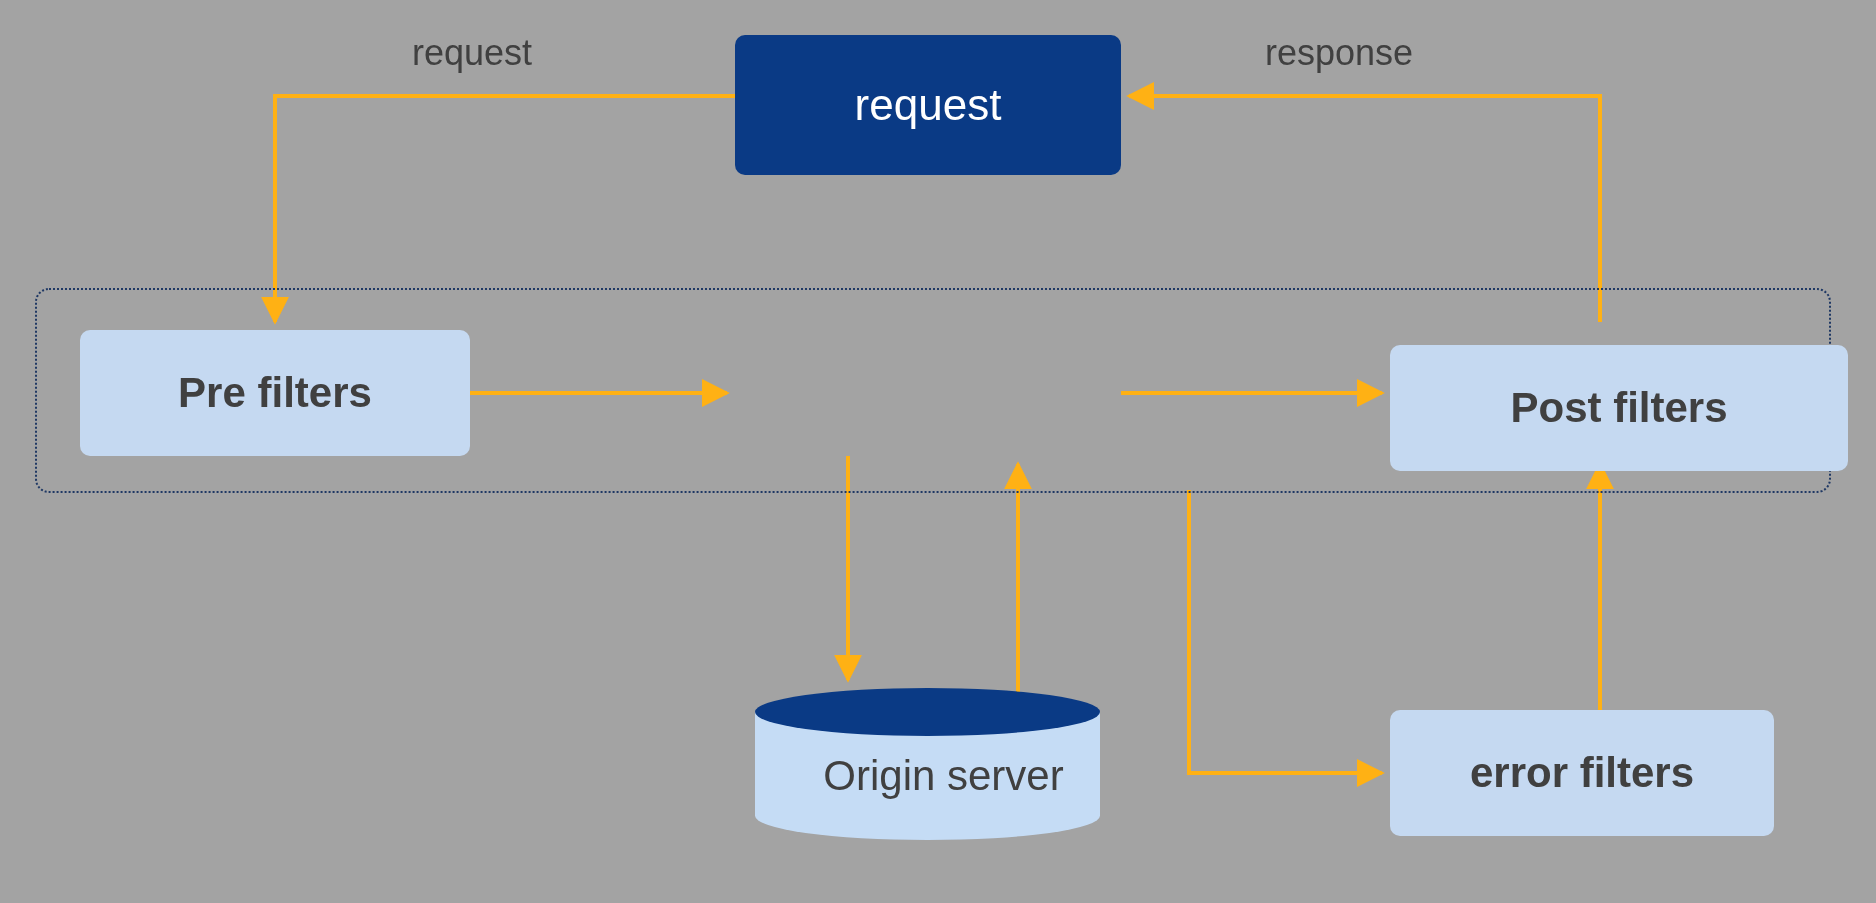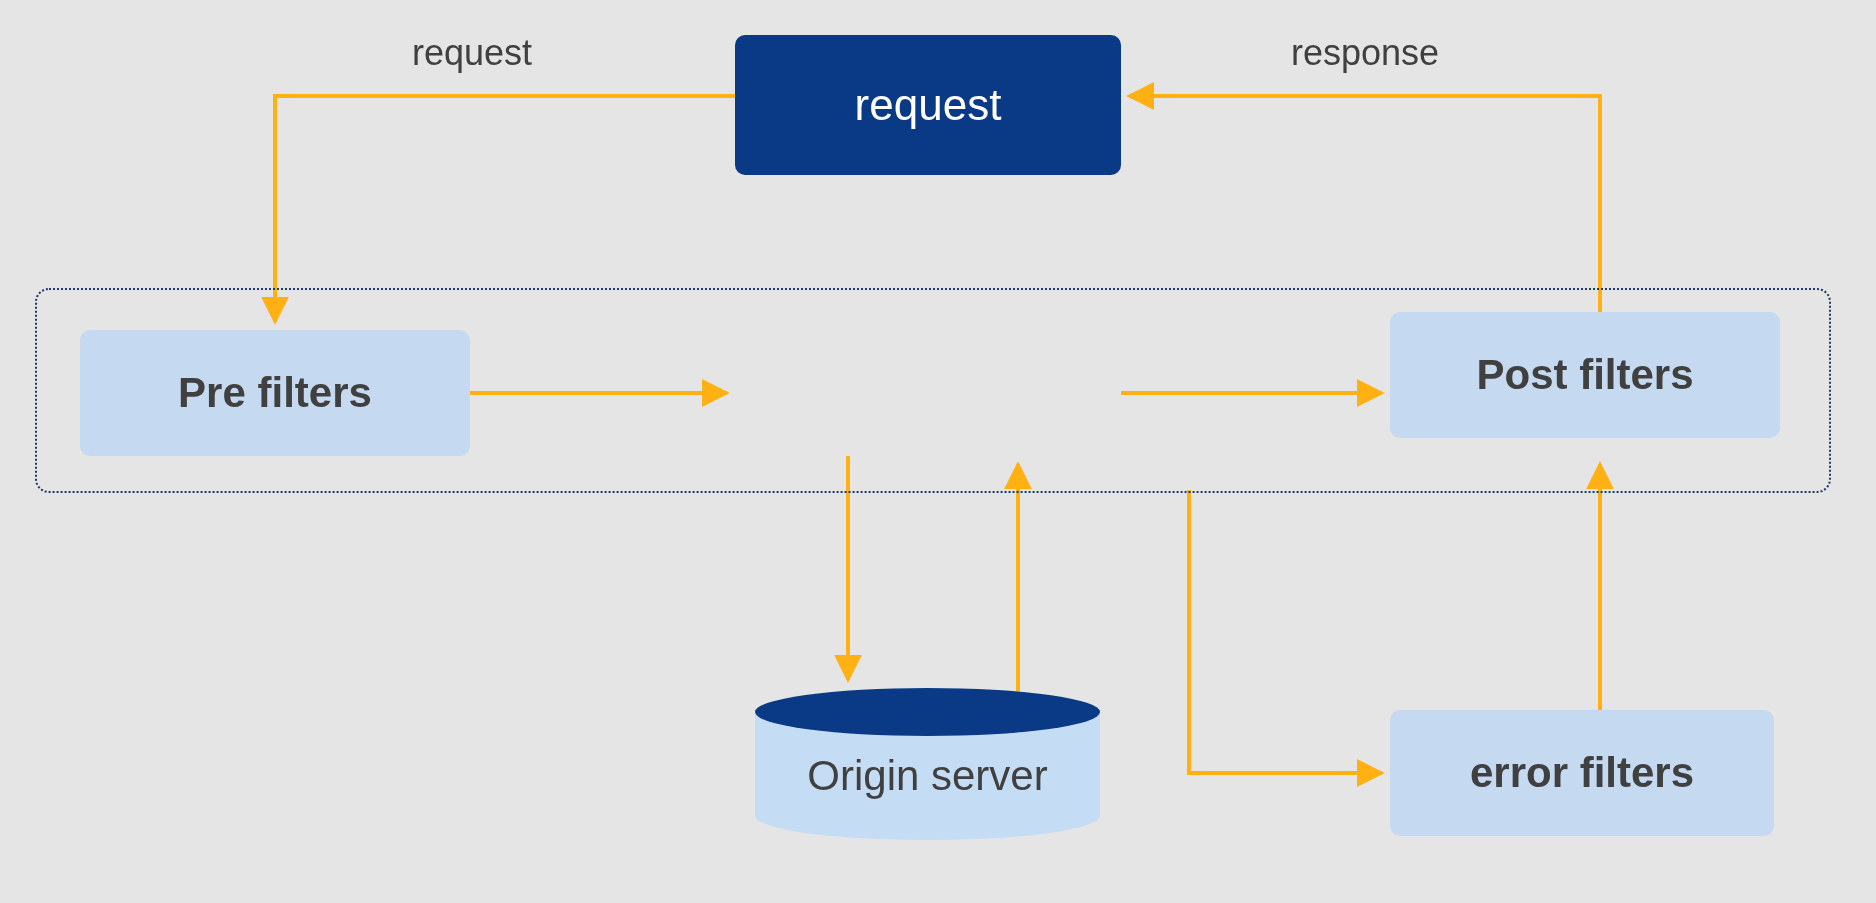--- a/index.html
+++ b/index.html
@@ -5,21 +5,21 @@
 <style>
   html, body {
     margin: 0;
     padding: 0;
     background: #ffffff;
   }
   #stage {
     position: relative;
     width: 1876px;
     height: 903px;
-    background: #e5e5e5;
+    background: #a3a3a3;
     overflow: hidden;
     font-family: "Liberation Sans", "DejaVu Sans", sans-serif;
   }
   #wires {
     position: absolute;
     left: 0; top: 0;
     width: 1876px;
     height: 903px;
     pointer-events: none;
   }
@@ -69,21 +69,21 @@
   }
   .node.filter .node-label {
     font-size: 42px;
     font-weight: 700;
     color: #404040;
   }
 
   #node-request   { left: 735px; top: 35px;  width: 386px; height: 140px; }
   #node-pre       { left: 80px;  top: 330px; width: 390px; height: 126px; }
   #node-route     { left: 735px; top: 330px; width: 386px; height: 126px; }
-  #node-post      { left: 1390px;top: 312px; width: 390px; height: 126px; }
+  #node-post      { left: 1390px;top: 345px; width: 458px; height: 126px; }
   #node-error     { left: 1390px;top: 710px; width: 384px; height: 126px; }
 
   
   .cylinder {
     position: absolute;
     left: 755px;
     top: 688px;
     width: 345px;
     height: 175px;
   }
@@ -100,38 +100,38 @@
     position: absolute;
     left: 0;
     top: 0;
     width: 100%;
     height: 48px;
     background: #0A3A85;
     border-radius: 50%;
   }
   .cyl-label {
     position: absolute;
-    left: 0;
+    left: 16px;
     top: 64px;
     width: 100%;
     text-align: center;
     font-size: 42px;
     color: #404040;
     white-space: nowrap;
   }
 
   
   .edge-label {
     position: absolute;
     font-size: 36px;
     color: #404040;
     white-space: nowrap;
   }
   #label-request  { left: 412px;  top: 32px; }
-  #label-response { left: 1265px; top: 32px; margin-left: 26px; }
+  #label-response { left: 1265px; top: 32px; }
 </style>
 </head>
 <body>
 
 <div id="stage">
 
   <svg id="wires" viewBox="0 0 1876 903" width="1876" height="903" xmlns="http://www.w3.org/2000/svg">
     <defs>
       <marker id="ah" viewBox="0 0 10 10" refX="9" refY="5" markerWidth="7" markerHeight="7" orient="auto-start-reverse">
         <path d="M 0 0 L 10 5 L 0 10 z" fill="#FFB114"></path>

